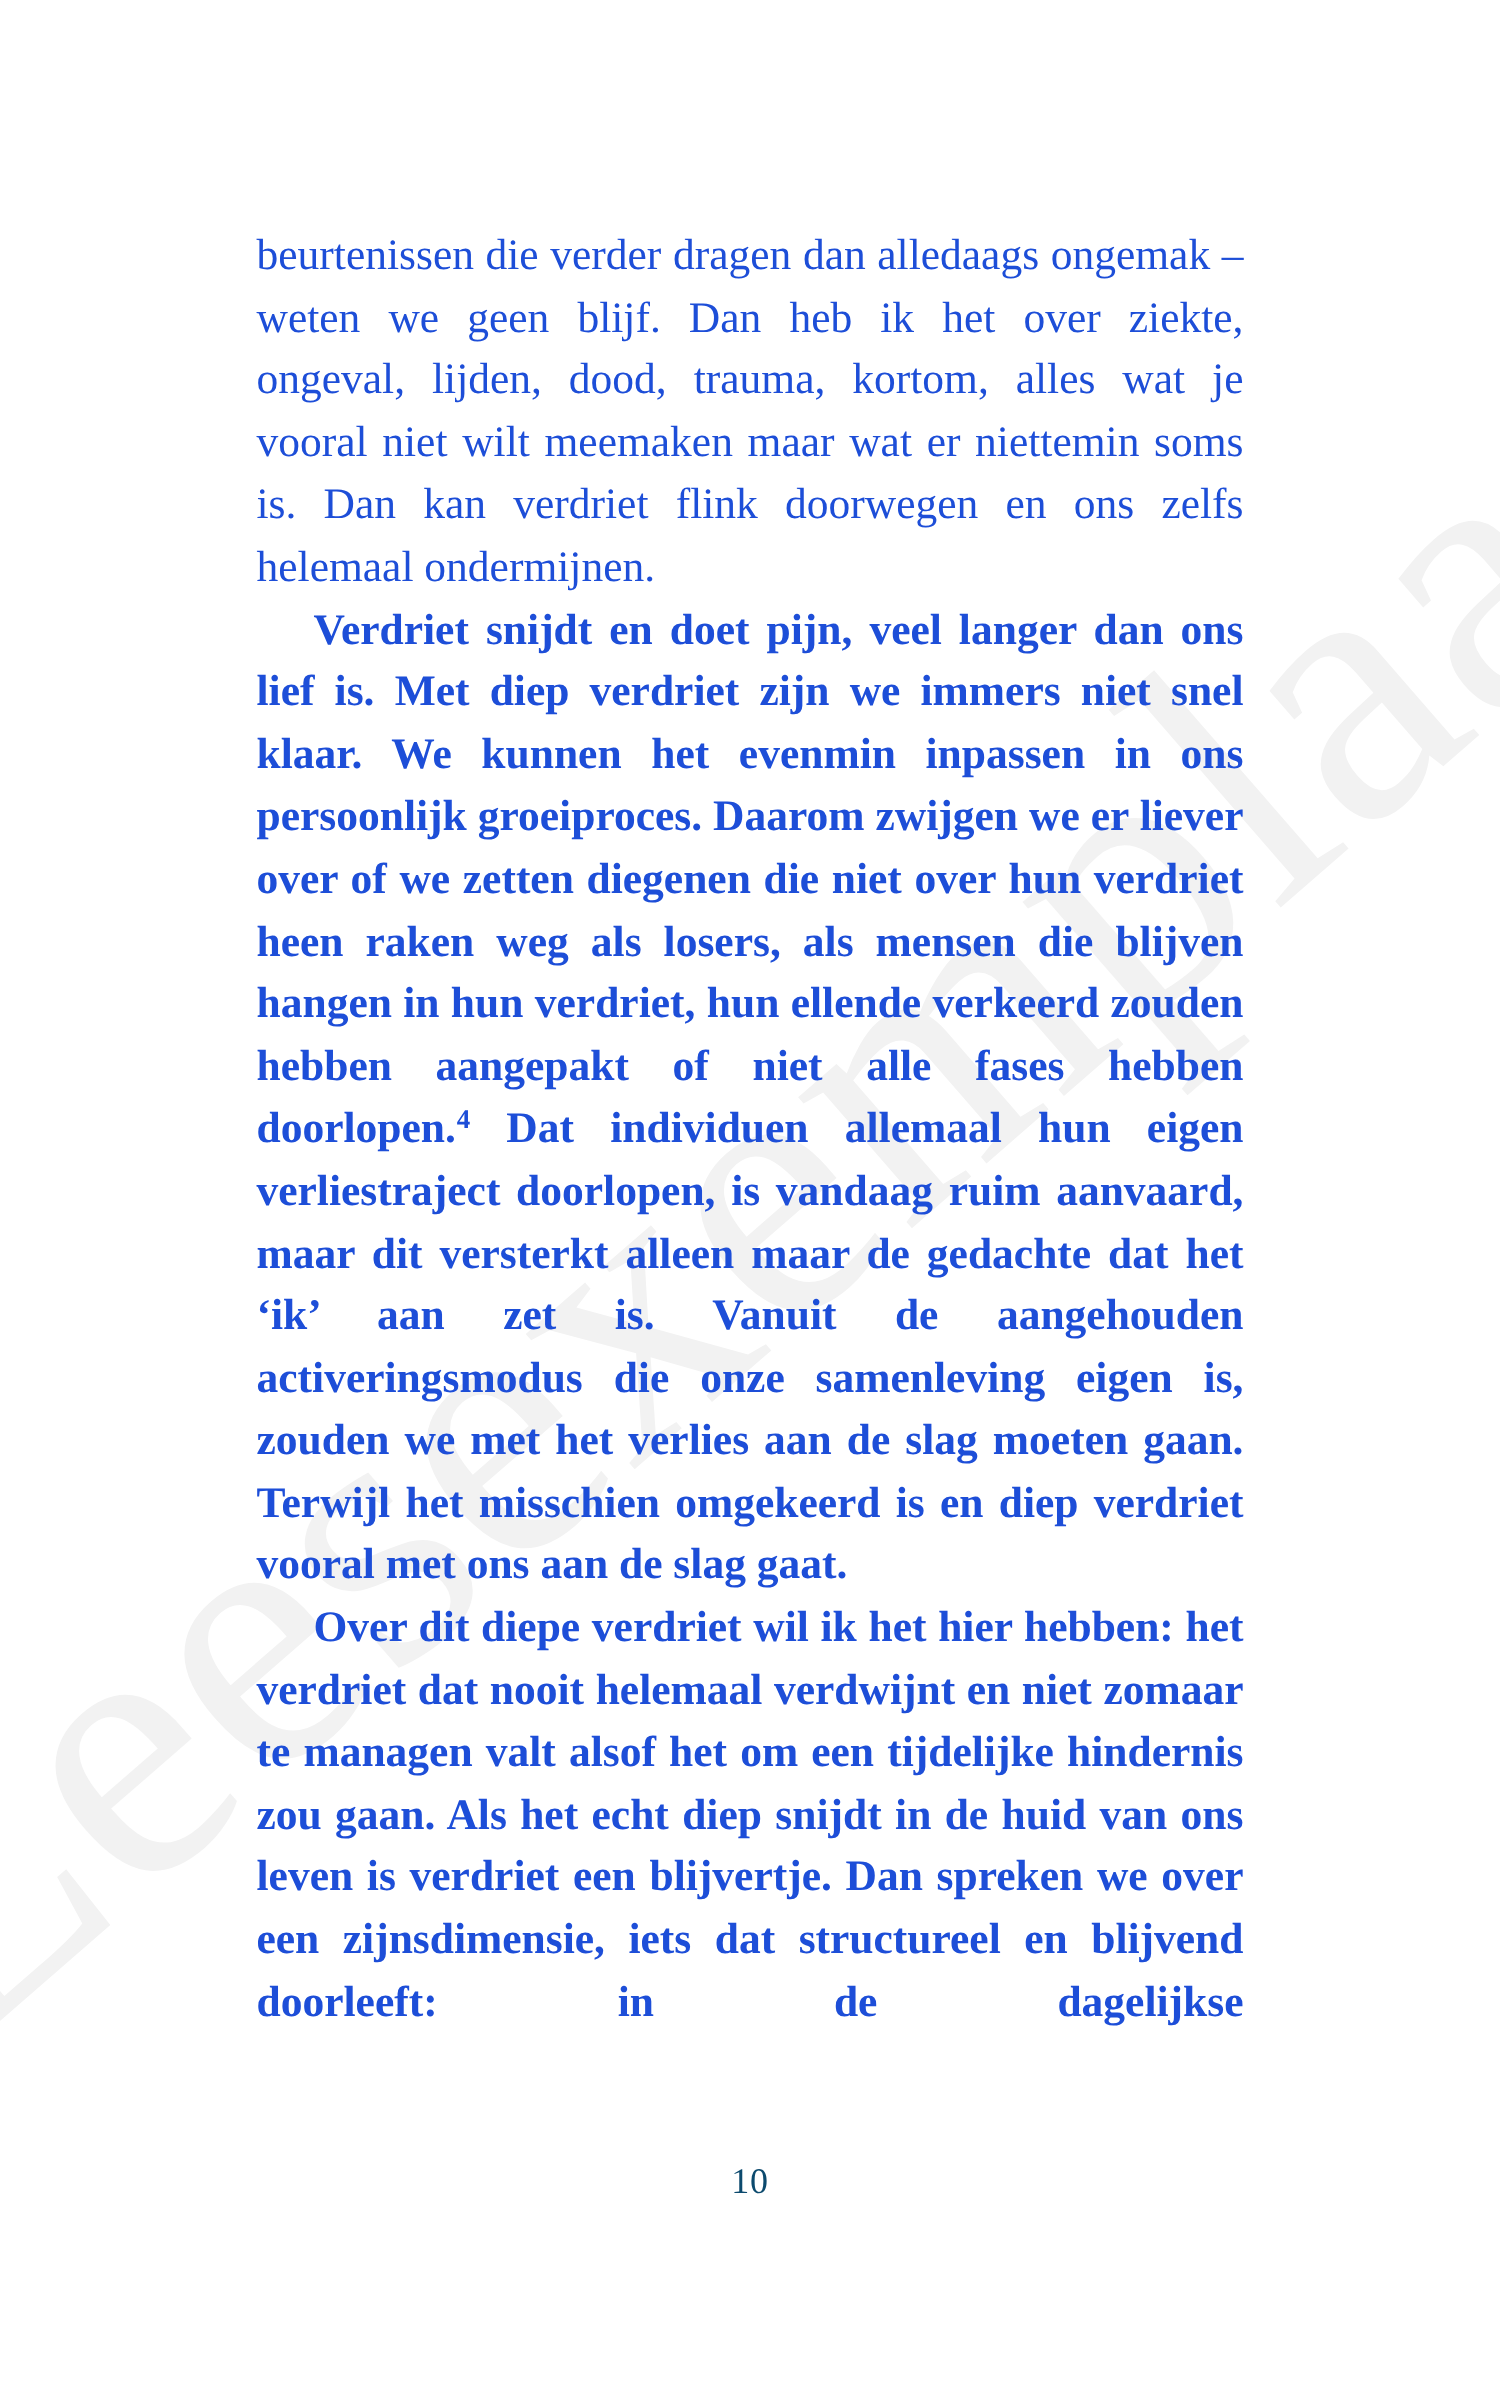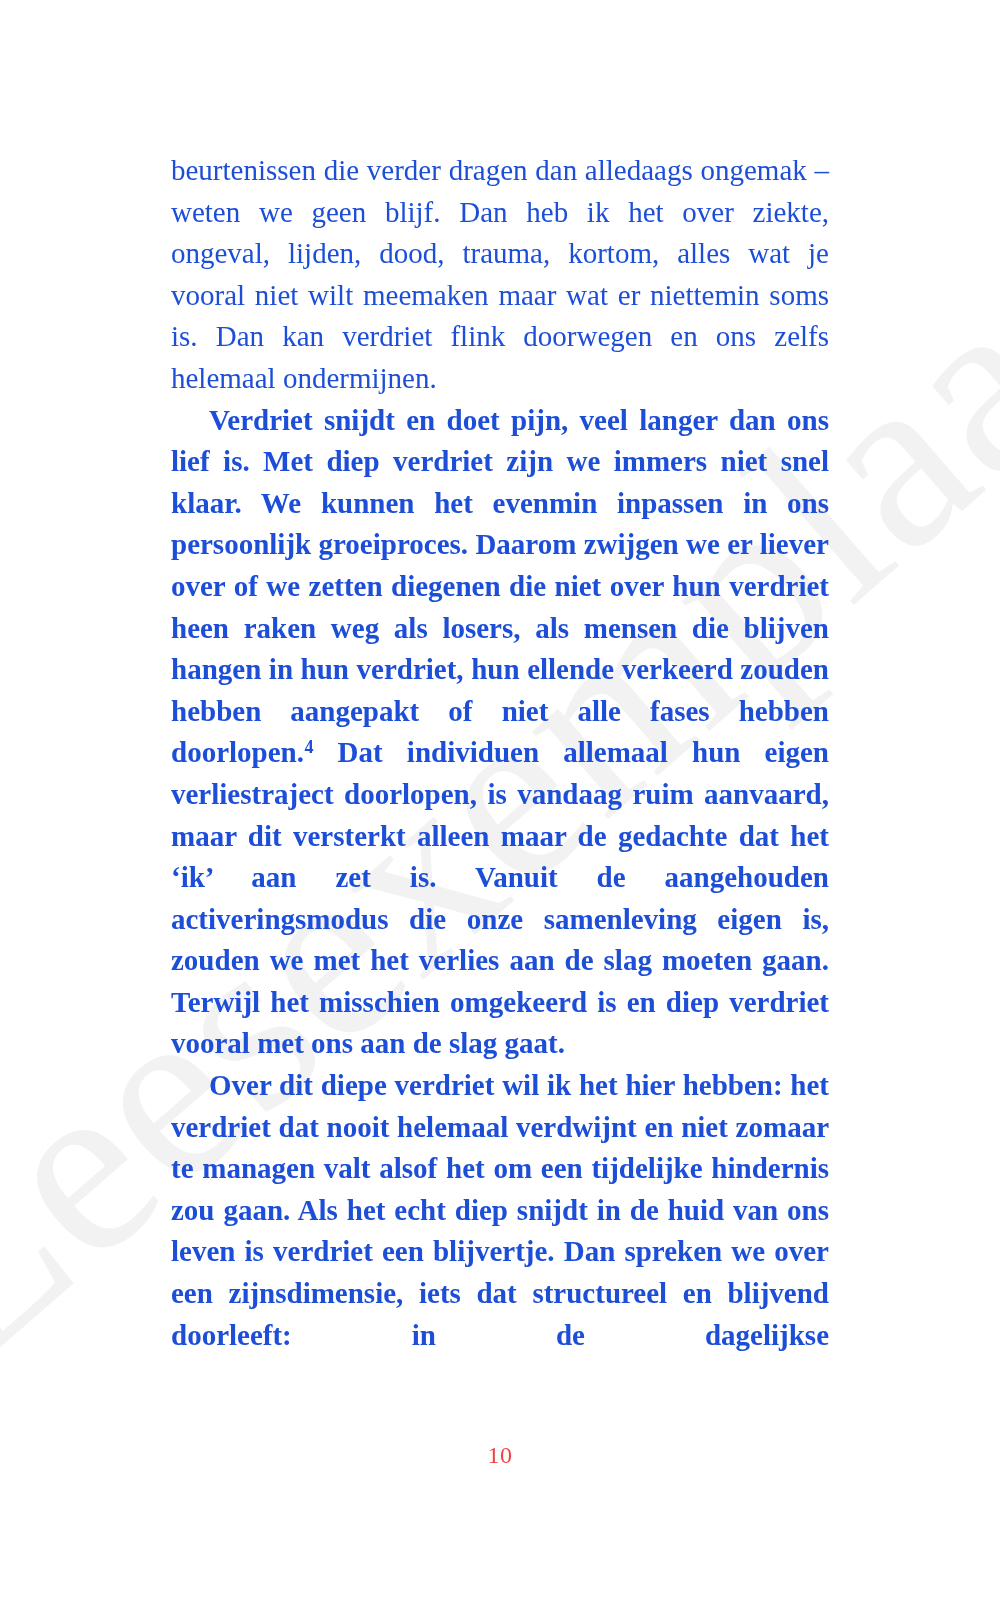--- a/index.html
+++ b/index.html
@@ -80,21 +80,21 @@
   }
 
   
   #folio {
     position: absolute;
     left: 0;
     right: 0;
     top: 1442px;
     text-align: center;
     z-index: 2;
-    color: #ef4444;
+    color: #0c4a6e;
     font-size: 24px;
     font-variant-numeric: oldstyle-nums;
     font-feature-settings: "onum" 1;
     letter-spacing: 0.5px;
   }
 </style>
 </head>
 <body>
 
 <div id="page">

